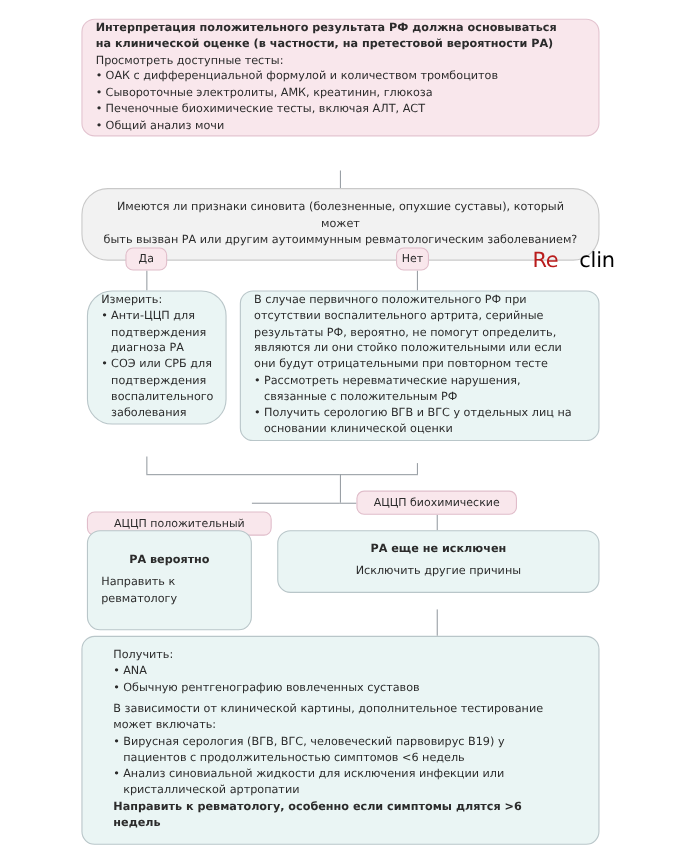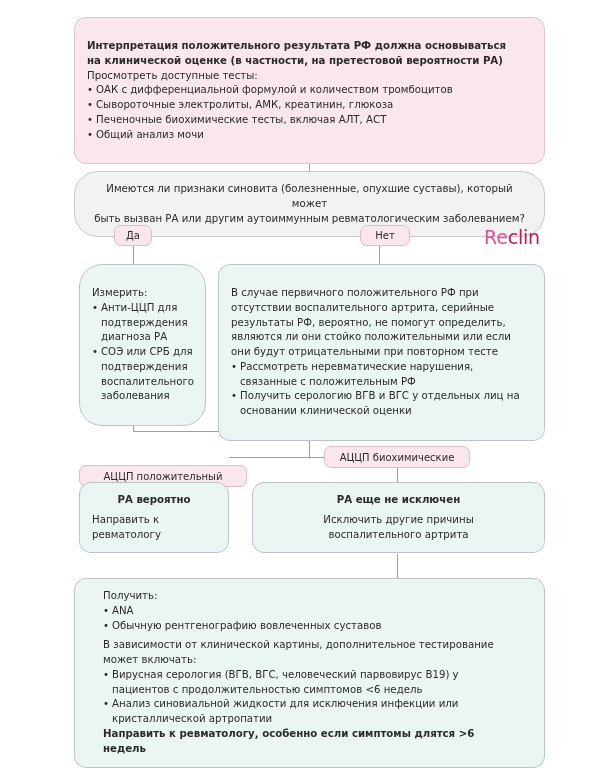--- a/index.html
+++ b/index.html
@@ -29,21 +29,21 @@
   .ln.v { width: 1px; }
   .ln.h { height: 1px; }
 
   
   .box {
     position: absolute;
     box-sizing: border-box;
     border-radius: 12px;
     border: 1px solid #b9c6c9;
     background: #eaf5f4;
-    padding: 21px 12px;
+    padding: 1px 12px;
     font-size: 10.2px;
     line-height: 1.45;
   }
   .box.pink {
     background: #f9e7ec;
     border-color: #e3c3cf;
   }
   .box.gray {
     background: #f2f2f2;
     border-color: #c9c9c9;
@@ -77,40 +77,40 @@
     position: absolute;
     left: 0;
     top: 0;
   }
   .ctr { text-align: center; }
 
   
   #box-interpretation { left: 74px;  top: 17px;  width: 471px; }
   #box-synovitis     { left: 74px;  top: 171px; width: 471px; padding: 10px 14px; }
   #pill-yes          { left: 114px; top: 225px; width: 38px;  height: 21px; }
-  #pill-no           { left: 360px; top: 225px; width: 50px;  height: 21px; }
+  #pill-no           { left: 360px; top: 225px; width: 30px;  height: 21px; }
   #box-measure       { left: 79px;  top: 264px; width: 127px; border-radius: 23px; }
   #box-serial        { left: 218px; top: 264px; width: 327px; }
   #pill-accp-pos     { left: 79px;  top: 465px; width: 168px; height: 22px; }
   #pill-accp-neg     { left: 324px; top: 446px; width: 146px; height: 22px; }
-  #box-ra-likely     { left: 79px;  top: 482px; width: 150px; padding: 10px 12px; }
+  #box-ra-likely     { left: 79px;  top: 482px; width: 150px; padding: 20px 12px; }
   #box-ra-not-excl   { left: 252px; top: 482px; width: 293px; padding: 10px 20px; }
   #box-obtain        { left: 74px;  top: 578px; width: 471px; padding: 10px 28px; }
 
   
   #logo {
     position: absolute;
     left: 484px;
     top: 226px;
     font-size: 19px;
     letter-spacing: -0.2px;
     font-family: "DejaVu Sans", "Liberation Sans", sans-serif;
   }
-  #logo .re { color: #ec4899; }
-  #logo .clin { color: #be185d; }
+  #logo .re { color: #b91c1c; }
+  #logo .clin { color: #000000; margin-left: 19px; }
 </style>
 </head>
 <body>
 
 <div class="canvas">
 
   <div class="ln v" style="left:309px; top:155px; height:16px;"></div>
 
   <div class="ln v" style="left:133px; top:214px; height:11px;"></div>
   <div class="ln v" style="left:379px; top:214px; height:11px;"></div>
@@ -173,21 +173,20 @@
   <div class="pill" id="pill-accp-neg">АЦЦП биохимические</div>
 
   <div class="box" id="box-ra-likely">
     <p class="b ctr">РА вероятно</p>
     <p class="sp">Направить к ревматологу</p>
   </div>
 
   <div class="box" id="box-ra-not-excl">
     <p class="b ctr">РА еще не исключен</p>
     <p class="ctr sp">Исключить другие причины</p>
-    <p class="ctr">воспалительного артрита</p>
   </div>
 
   <div class="box" id="box-obtain">
     <p>Получить:</p>
     <p class="li">ANA</p>
     <p class="li">Обычную рентгенографию вовлеченных суставов</p>
     <p class="sp">В зависимости от клинической картины, дополнительное тестирование может включать:</p>
     <p class="li sp">Вирусная серология (ВГВ, ВГС, человеческий парвовирус B19) у пациентов с продолжительностью симптомов &lt;6 недель</p>
     <p class="li">Анализ синовиальной жидкости для исключения инфекции или кристаллической артропатии</p>
     <p class="b">Направить к ревматологу, особенно если симптомы длятся &gt;6 недель</p>

